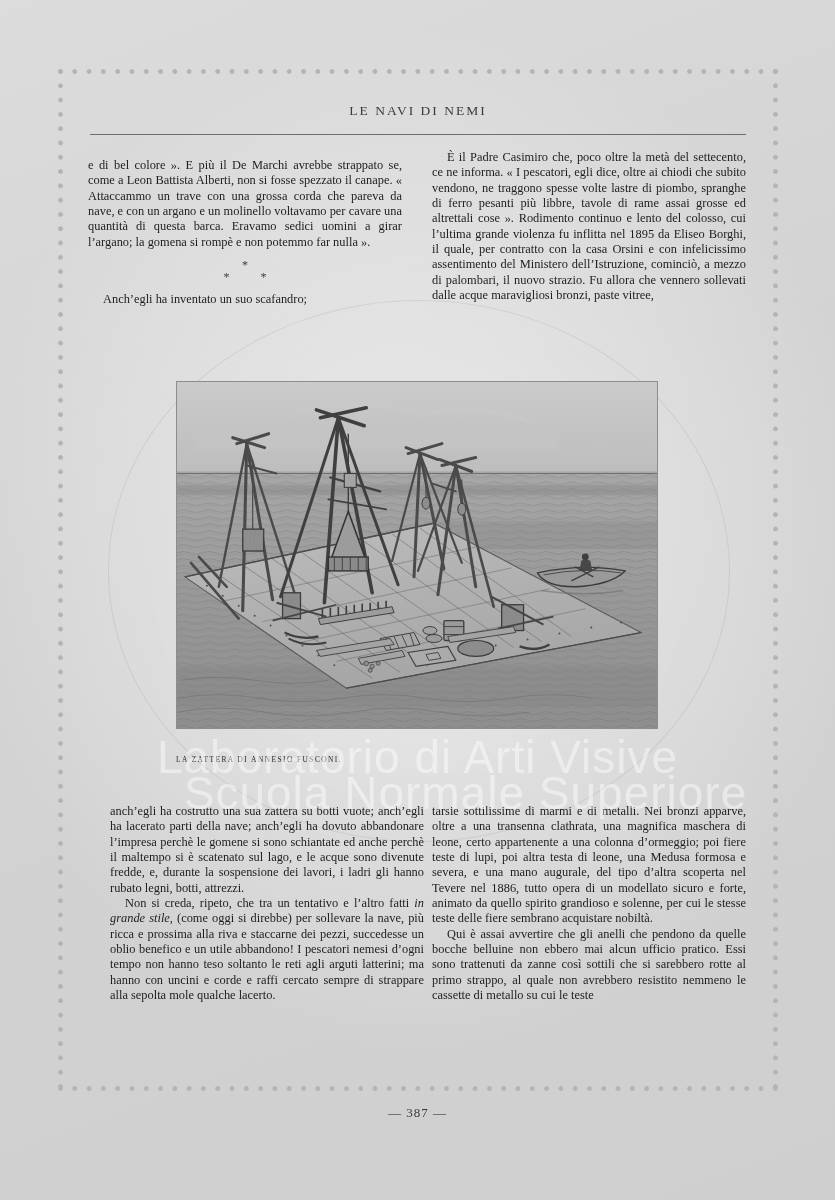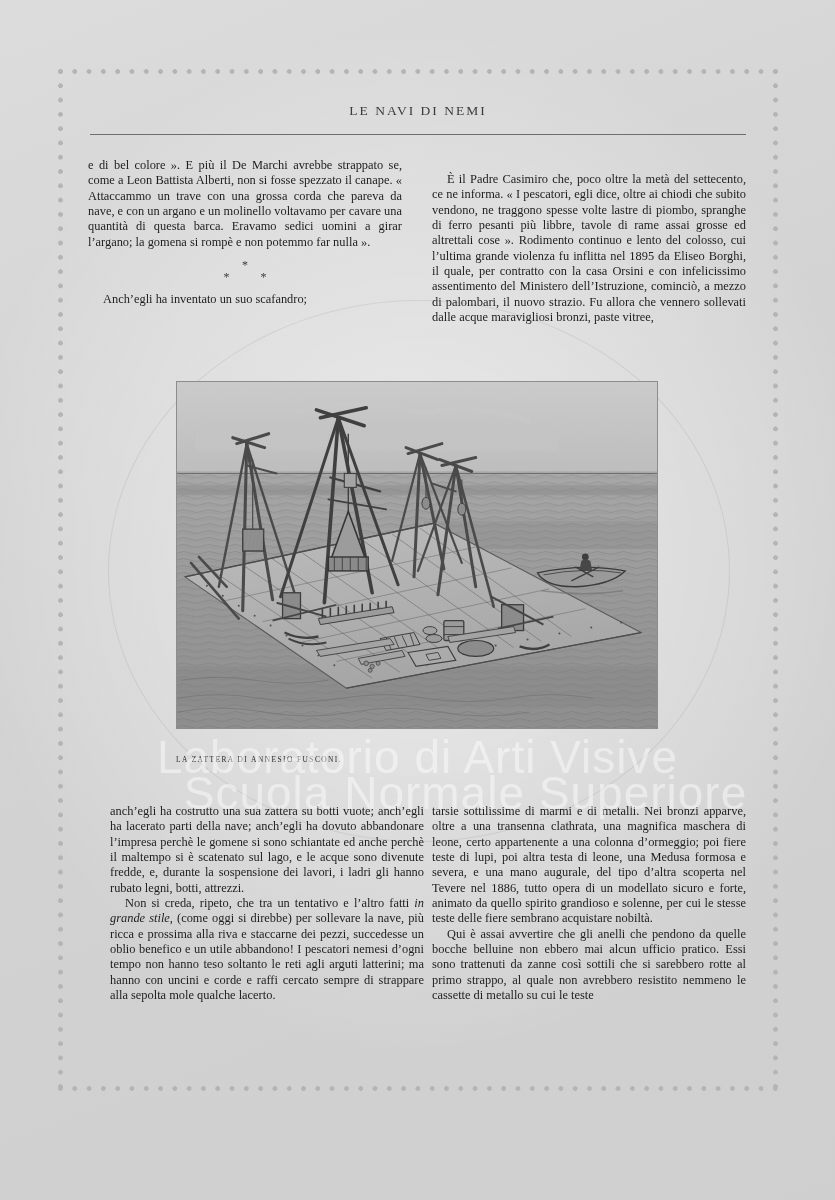--- a/index.html
+++ b/index.html
@@ -99,21 +99,21 @@
     line-height: 15.35px;
     color: #1d1d1d;
     text-align: justify;
     text-justify: inter-word;
     hyphens: none;
   }
   .col-left  { left: 88px; }
   .col-right { left: 432px; }
 
   .col-top-left  { top: 158px; }
-  .col-top-right { top: 172px; }
+  .col-top-right { top: 150px; }
   .col-bot-left  { top: 804px; margin-left: 22px; }
   .col-bot-right { top: 804px; }
 
   .col p {
     margin: 0;
     text-indent: 0;
   }
   .col p.indent { text-indent: 15px; }
 
   .asterism {
@@ -471,14 +471,15 @@
   <div class="col col-right col-bot-right">
     <p>tarsie sottilissime di marmi e di metalli. Nei bronzi apparve, oltre a una transenna clathrata, una magnifica maschera di leone, certo appartenente a una colonna d’ormeggio; poi fiere teste di lupi, poi altra testa di leone, una Medusa formosa e severa, e una mano augurale, del tipo d’altra scoperta nel Tevere nel 1886, tutto opera di un modellato sicuro e forte, animato da quello spirito grandioso e solenne, per cui le stesse teste delle fiere sembrano acquistare nobiltà.</p>
     <p class="indent">Qui è assai avvertire che gli anelli che pendono da quelle bocche belluine non ebbero mai alcun ufficio pratico. Essi sono trattenuti da zanne così sottili che si sarebbero rotte al primo strappo, al quale non avrebbero resistito nemmeno le cassette di metallo su cui le teste</p>
   </div>
 
   <div class="watermark">
     <div class="wm-line wm-1">Laboratorio di Arti Visive</div>
     <div class="wm-line wm-2">Scuola Normale Superiore</div>
   </div>
 
+  <div class="page-number">— 387 —</div>
 
 </div>
 
 </body></html>

